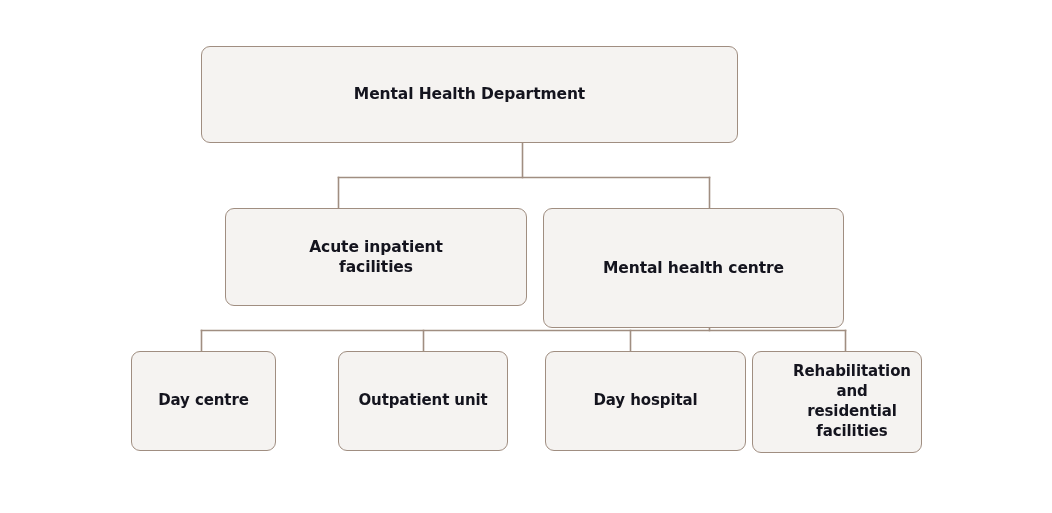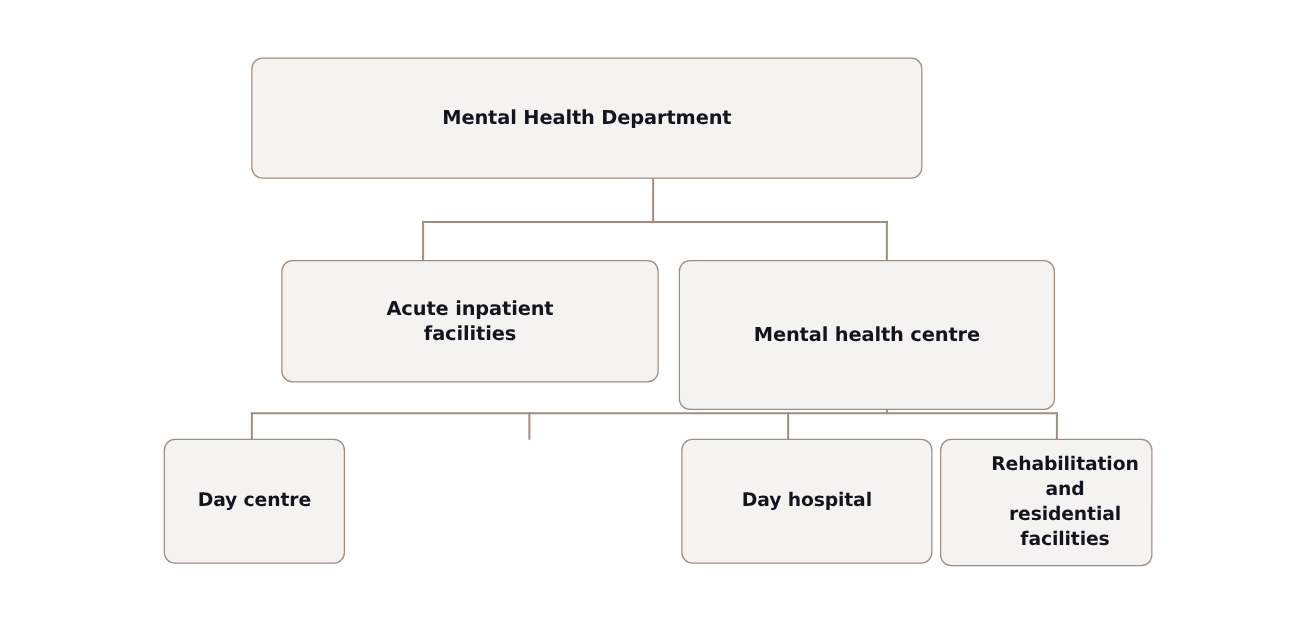--- a/index.html
+++ b/index.html
@@ -81,20 +81,23 @@
   </div>
 
   <div class="node node-l2" style="left:543px; top:208px; width:301px; height:120px;">
     <span class="node-label">Mental health centre</span>
   </div>
 
   <div class="node node-leaf" style="left:131px; top:351px; width:145px; height:100px;">
     <span class="node-label">Day centre</span>
   </div>
 
+  <div class="node node-leaf" style="left:338px; top:351px; width:170px; height:100px;">
+    <span class="node-label">Outpatient unit</span>
+  </div>
 
   <div class="node node-leaf" style="left:545px; top:351px; width:201px; height:100px;">
     <span class="node-label">Day hospital</span>
   </div>
 
   <div class="node node-leaf" style="left:752px; top:351px; width:170px; height:102px;padding-left:40px;">
     <span class="node-label">Rehabilitation
 and residential
 facilities</span>
   </div>

